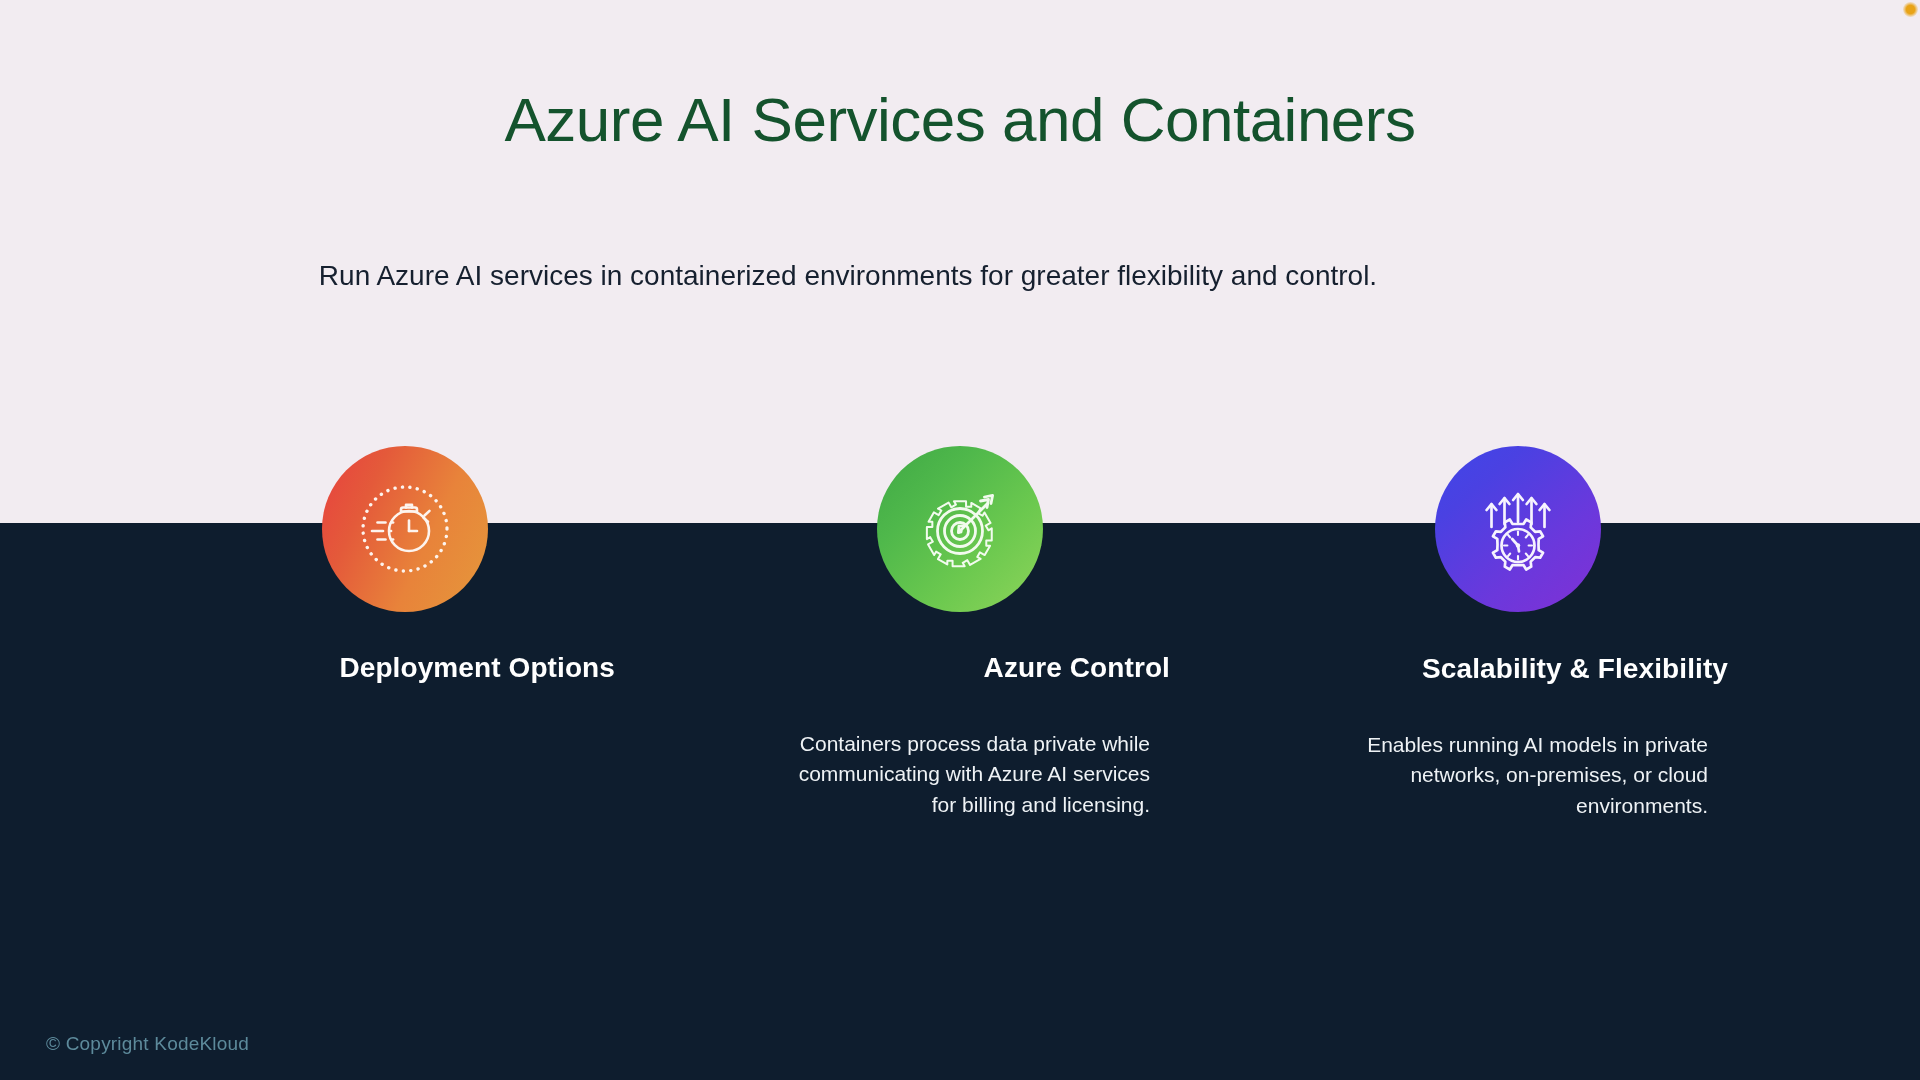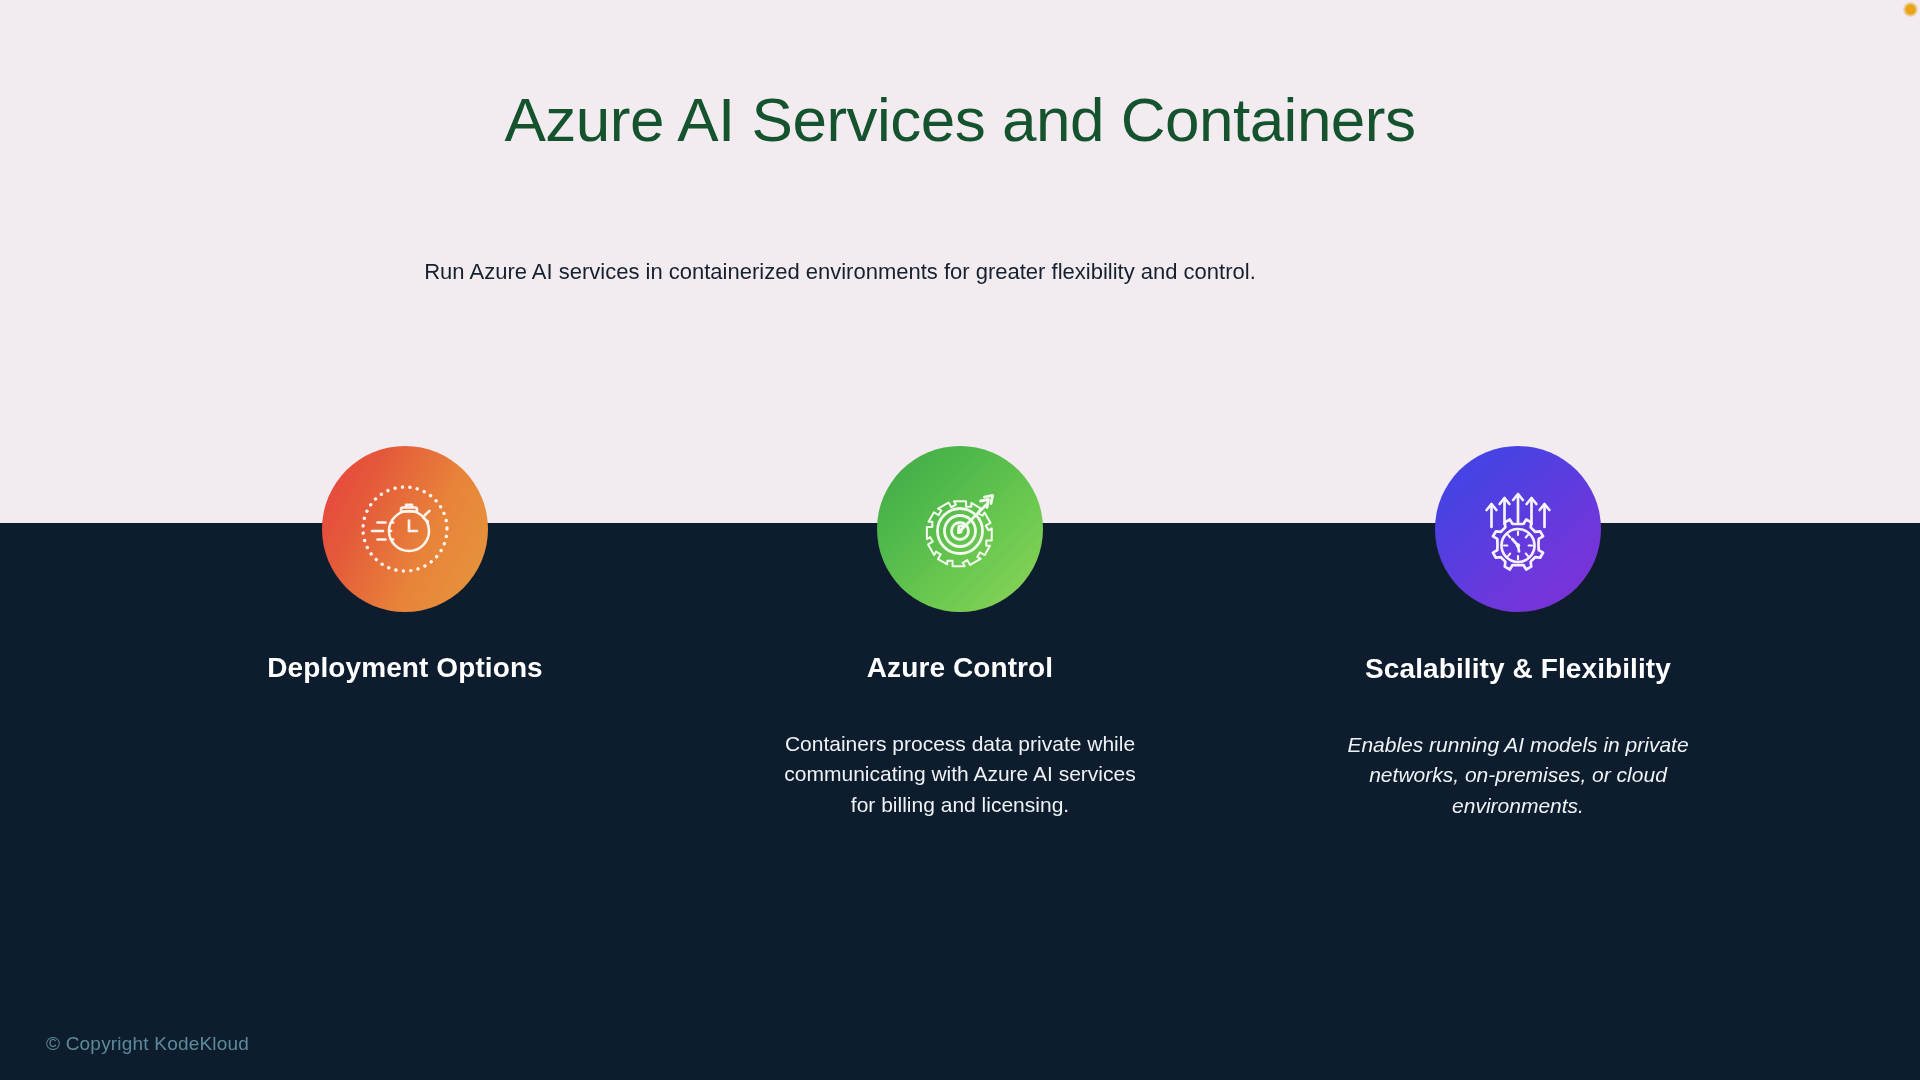--- a/index.html
+++ b/index.html
@@ -68,44 +68,44 @@
     font-weight: 400;
     letter-spacing: -0.5px;
     color: #14532d;
     line-height: 1.1;
     text-align: center;
     margin-top: 8px;
   }
 
   .page-subtitle {
     position: absolute;
-    left: 0;
+    left: 8px;
     top: 258px;
     width: 1680px;
-    font-size: 22px;
+    font-size: 28px;
     font-weight: 400;
     color: #16202f;
     line-height: 1.3;
     text-align: center;
   }
 
   
   .cards {
     position: absolute;
     left: 0;
     top: 0;
     width: 1920px;
     height: 1080px;
   }
 
   .card {
     position: absolute;
     top: 446px;
     width: 420px;
-    text-align: center;
+    text-align: right;
   }
 
   .card-1 { left: 195px; }
   .card-2 { left: 750px; }
   .card-3 { left: 1308px; }
 
   .icon-circle {
     width: 166px;
     height: 166px;
     border-radius: 50%;
@@ -143,21 +143,21 @@
     margin-top: 40px;
     font-size: 21px;
     font-weight: 400;
     color: #eef2f5;
     line-height: 1.45;
     padding: 0 20px;
   }
 
   .card-2 .card-body { margin-top: 44px; }
   .card-3 .card-title { margin-top: 39px; }
-  .card-3 .card-body { margin-top: 44px; font-style: italic; }
+  .card-3 .card-body { margin-top: 44px; }
 
   
   .footer-copyright {
     position: absolute;
     left: 46px;
     top: 1033px;
     font-size: 19px;
     font-weight: 400;
     color: #5d8a9b;
     letter-spacing: 0.2px;

